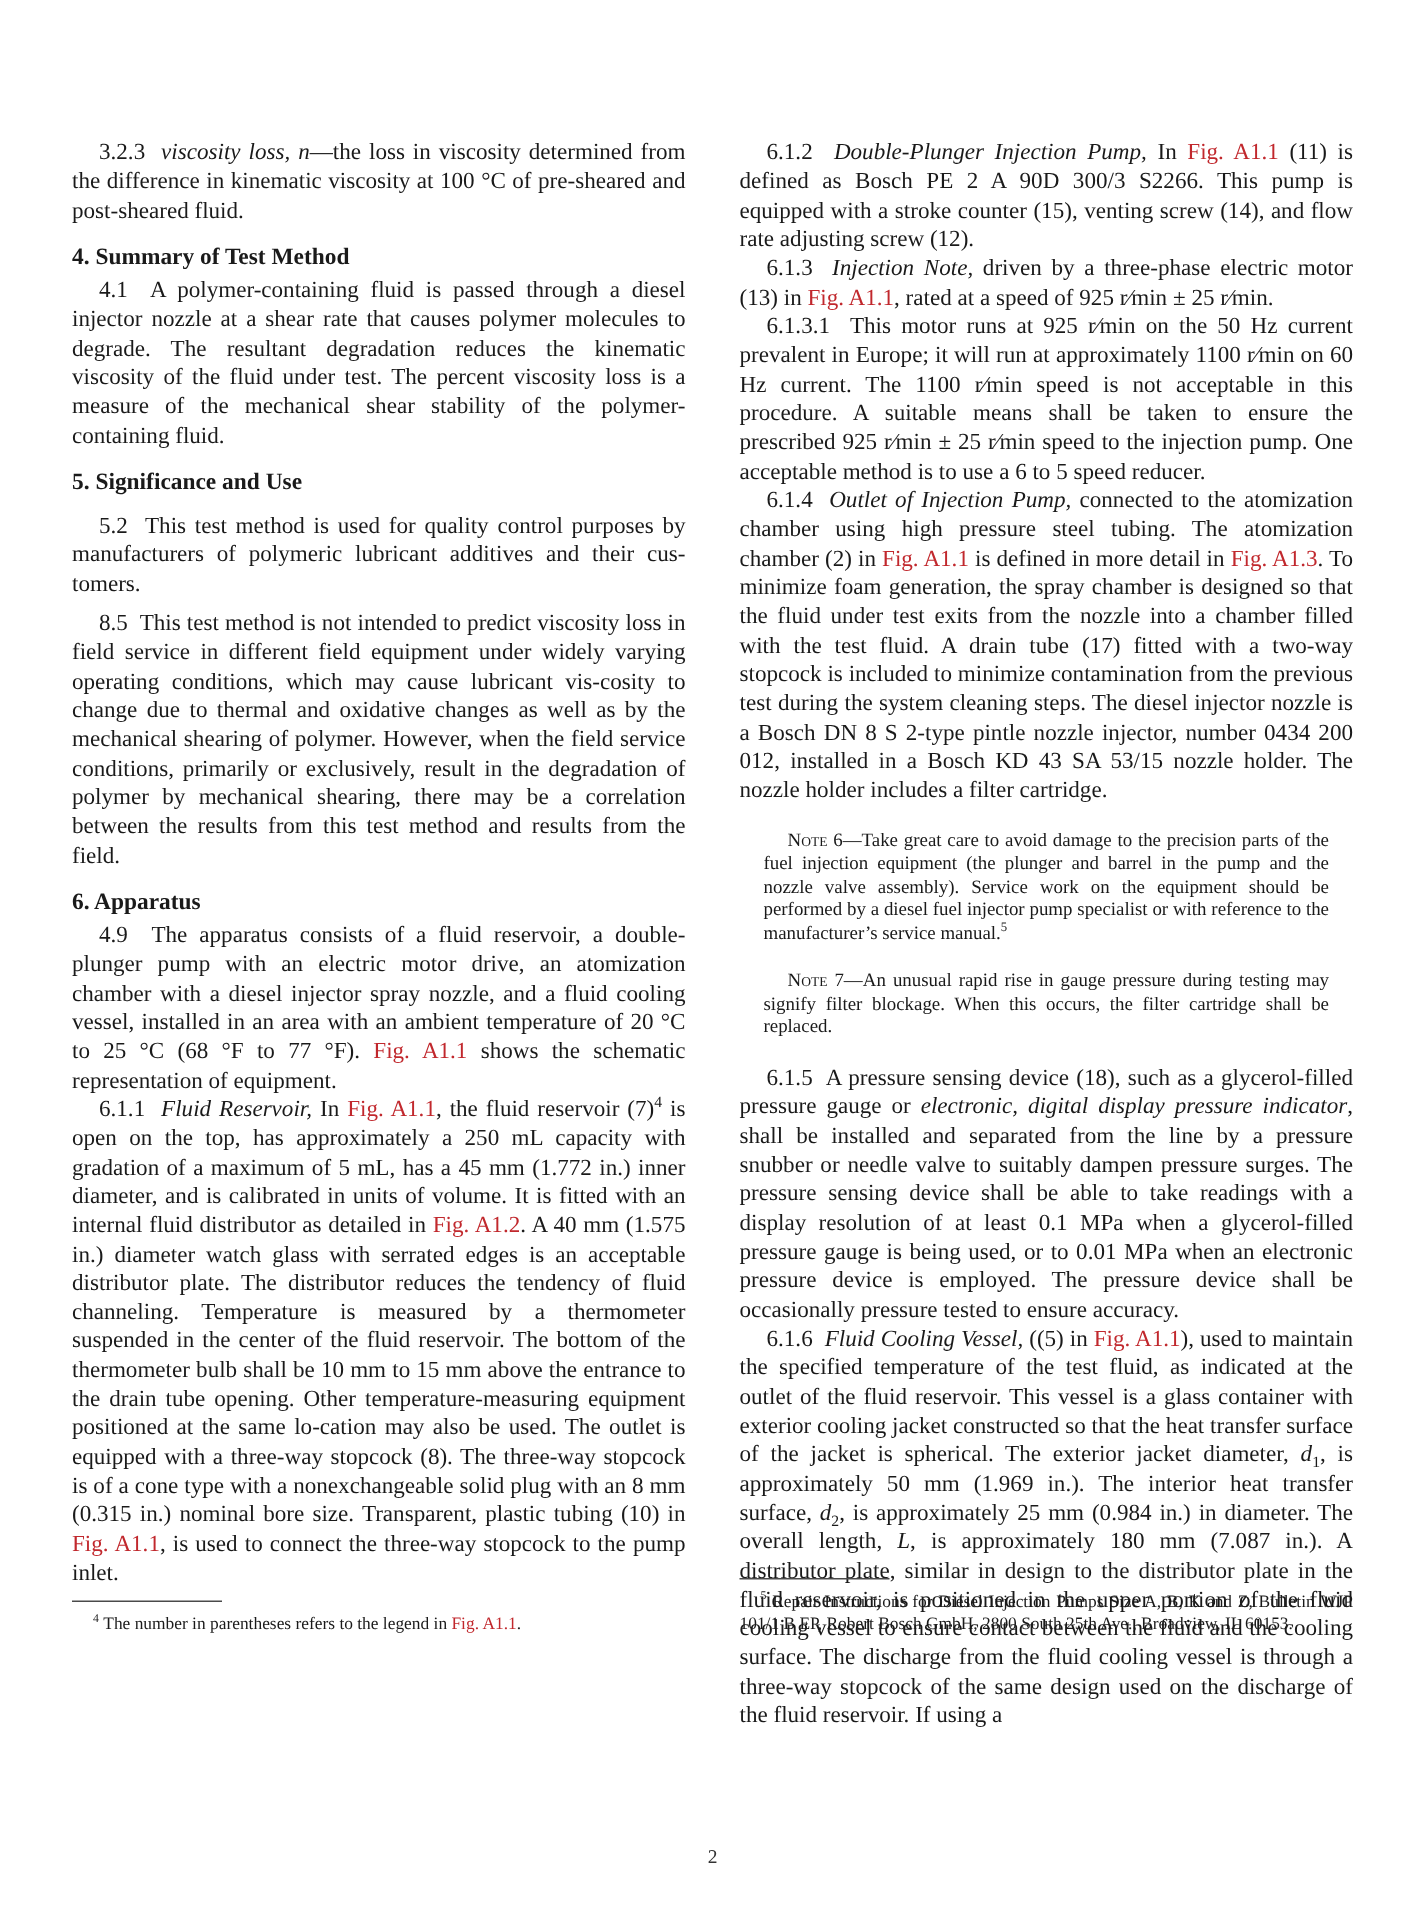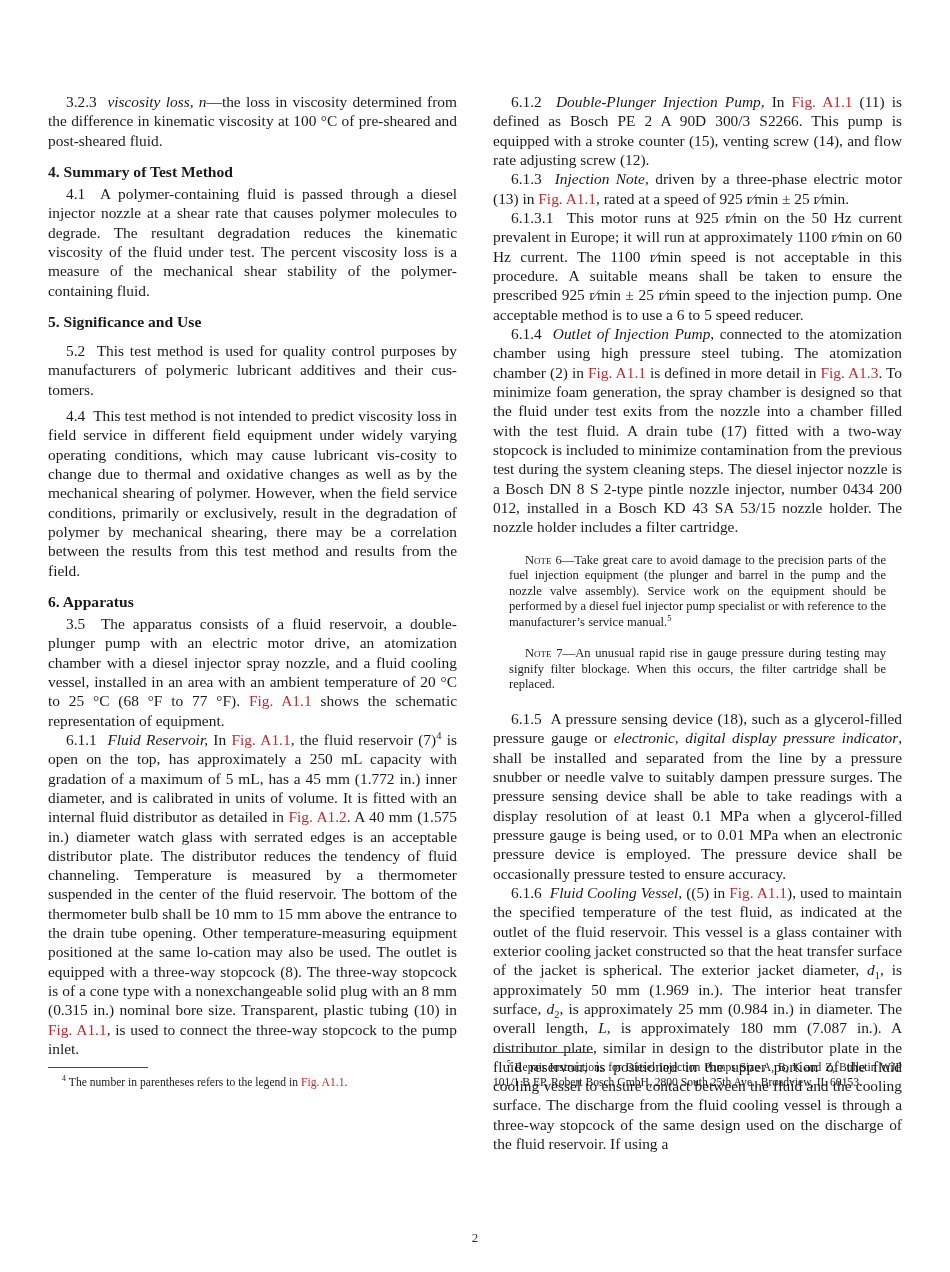--- a/index.html
+++ b/index.html
@@ -181,28 +181,28 @@
       <div class="gap-sm"></div>
 
       <p class="body">
         <span>5.2</span>&nbsp;
         <span>This test method is used for quality control purposes by manufacturers of polymeric lubricant additives and their cus-tomers.</span>
       </p>
 
       <div class="gap-sm"></div>
 
       <p class="body">
-        <span>4.4</span>&nbsp;
+        <span>8.5</span>&nbsp;
         <span>This test method is not intended to predict viscosity loss in field service in different field equipment under widely varying operating conditions, which may cause lubricant vis-cosity to change due to thermal and oxidative changes as well as by the mechanical shearing of polymer. However, when the field service conditions, primarily or exclusively, result in the degradation of polymer by mechanical shearing, there may be a correlation between the results from this test method and results from the field.</span>
       </p>
 
       <h2 class="sec-head">6.  Apparatus</h2>
 
       <p class="body">
-        <span>3.5</span>&nbsp;
+        <span>4.9</span>&nbsp;
         <span>The apparatus consists of a fluid reservoir, a double-plunger pump with an electric motor drive, an atomization chamber with a diesel injector spray nozzle, and a fluid cooling vessel, installed in an area with an ambient temperature of 20 °C to 25 °C (68 °F to 77 °F). </span><span class="lnk">Fig. A1.1</span><span> shows the schematic representation of equipment.</span>
       </p>
 
       <p class="body">
         <span>6.1.1</span>&nbsp;
         <i>Fluid Reservoir,</i><span> In </span><span class="lnk">Fig. A1.1</span><span>, the fluid reservoir (7)</span><sup>4</sup><span> is open on the top, has approximately a 250 mL capacity with gradation of a maximum of 5 mL, has a 45 mm (1.772 in.) inner diameter, and is calibrated in units of volume. It is fitted with an internal fluid distributor as detailed in </span><span class="lnk">Fig. A1.2</span><span>. A 40 mm (1.575 in.) diameter watch glass with serrated edges is an acceptable distributor plate. The distributor reduces the tendency of fluid channeling. Temperature is measured by a thermometer suspended in the center of the fluid reservoir. The bottom of the thermometer bulb shall be 10 mm to 15 mm above the entrance to the drain tube opening. Other temperature-measuring equipment positioned at the same lo-cation may also be used. The outlet is equipped with a three-way stopcock (8). The three-way stopcock is of a cone type with a nonexchangeable solid plug with an 8 mm (0.315 in.) nominal bore size. Transparent, plastic tubing (10) in </span><span class="lnk">Fig. A1.1</span><span>, is used to connect the three-way stopcock to the pump inlet.</span>
       </p>
 
       <div class="footnote-wrap fn-left">
         <div class="fn-rule"></div>

